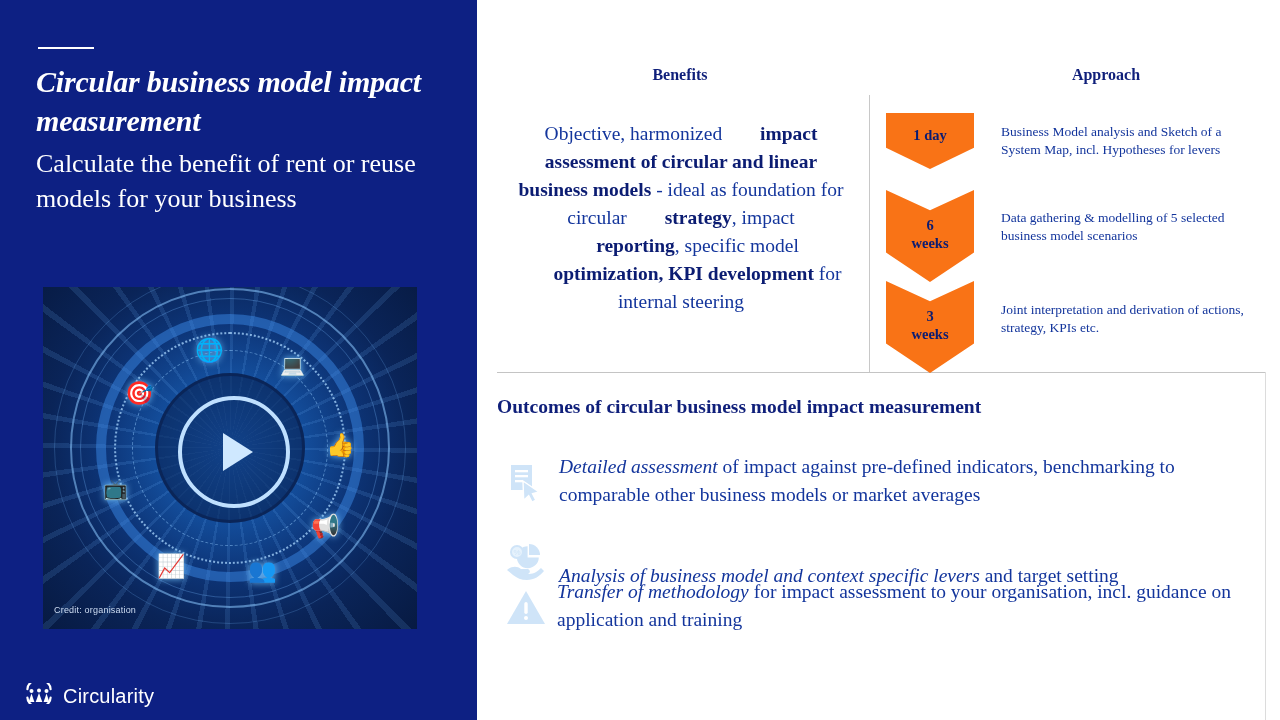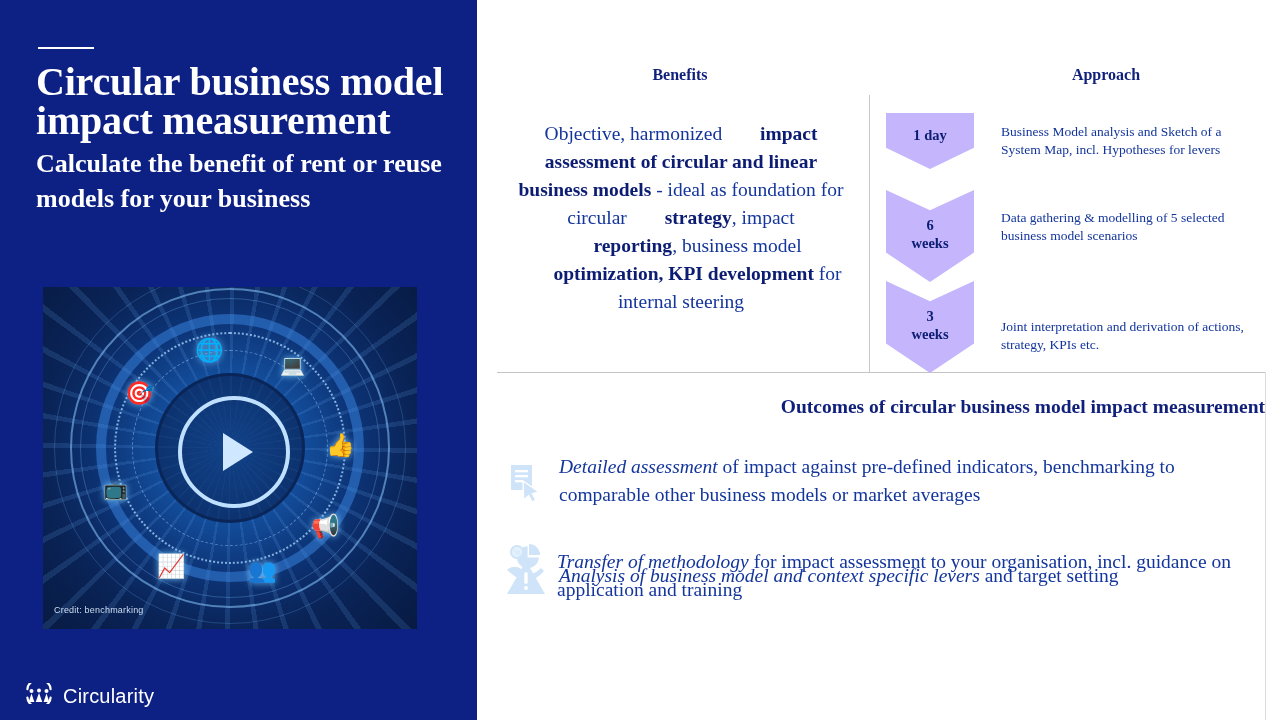--- a/index.html
+++ b/index.html
@@ -33,33 +33,34 @@
     position: absolute;
     left: 38px; top: 47px;
     width: 56px; height: 2px;
     background: #ffffff;
   }
   .left-title {
     position: absolute;
     left: 36px; top: 62px;
     width: 420px;
     color: #ffffff;
+    font-style: italic;
     font-weight: bold;
-    font-size: 40px;
+    font-size: 30px;
     line-height: 39px;
     letter-spacing: -0.2px;
   }
   .left-sub {
     position: absolute;
     left: 36px; top: 146px;
     width: 415px;
     color: #ffffff;
     font-size: 26px;
     line-height: 35px;
-    font-weight: bold;
+    font-weight: normal;
   }
 
   
   .video-card {
     position: absolute;
     left: 43px; top: 287px;
     width: 374px; height: 342px;
     overflow: hidden;
     background: #0a2a66;
   }
@@ -184,21 +185,21 @@
   
   .step {
     position: absolute;
     left: 886px;
     width: 374px;
   }
   .chev {
     position: absolute;
     left: 0;
     width: 88px;
-    background: #c4b5fd;
+    background: #f97316;
     color: #0b1c72;
     font-weight: bold;
     font-size: 14.5px;
     line-height: 18px;
     text-align: center;
     display: flex;
     align-items: center;
     justify-content: center;
   }
   .chev.flat-top {
@@ -219,21 +220,21 @@
     color: #13359c;
     font-size: 13.5px;
     line-height: 17.5px;
   }
 
   
   .outcomes-heading {
     position: absolute;
     left: 497px; top: 396px;
     width: 768px;
-    text-align: right;
+    text-align: left;
     color: #0f1f7a;
     font-weight: bold;
     font-size: 19.5px;
   }
   .outcome {
     position: absolute;
     left: 503px;
     width: 760px;
     display: flex;
     align-items: flex-end;
@@ -280,21 +281,21 @@
 
       <span class="vicon" style="left:152px; top:52px;">🌐</span>
       <span class="vicon" style="left:237px; top:68px; font-size:20px;">💻</span>
       <span class="vicon" style="left:82px; top:95px;">🎯</span>
       <span class="vicon" style="left:283px; top:147px;">👍</span>
       <span class="vicon" style="left:60px; top:192px; font-size:20px;">📺</span>
       <span class="vicon" style="left:268px; top:228px;">📢</span>
       <span class="vicon" style="left:114px; top:268px;">📈</span>
       <span class="vicon" style="left:205px; top:272px;">👥</span>
 
-      <div class="credit">Credit: benchmarking</div>
+      <div class="credit">Credit: organisation</div>
     </div>
 
     <div class="logo">
       <span>
         <svg width="30" height="21" viewBox="0 0 30 21" aria-hidden="true">
           <path d="M3.4 6.2 A11 9 0 0 1 26.6 6.2" fill="none" stroke="#ffffff" stroke-width="2.2" stroke-linecap="round"></path>
           <path d="M3.4 14.6 A11 9 0 0 0 26.6 14.6" fill="none" stroke="#ffffff" stroke-width="2.2" stroke-linecap="round"></path>
           <circle cx="7.5" cy="8.1" r="2.0" fill="#ffffff"></circle>
           <path d="M7.5 10.6 L4.6 19 L10.4 19 Z" fill="#ffffff"></path>
           <circle cx="15" cy="7.4" r="2.0" fill="#ffffff"></circle>
@@ -303,21 +304,21 @@
           <path d="M22.5 10.6 L19.6 19 L25.4 19 Z" fill="#ffffff"></path>
         </svg>
       </span>
       <span class="logo-text">Circularity</span>
     </div>
   </div>
 
   <div class="col-heading" id="benefits-heading">Benefits</div>
   <div class="col-heading" id="approach-heading">Approach</div>
 
-  <div class="benefits-body" id="benefits-body"><span>Objective, harmonized </span><b>impact assessment of circular and linear business models</b><span> - ideal as foundation for circular </span><b>strategy</b><span>, impact </span><b>reporting</b><span>, business model </span><b>optimization, KPI development</b><span> for internal steering</span></div>
+  <div class="benefits-body" id="benefits-body"><span>Objective, harmonized </span><b>impact assessment of circular and linear business models</b><span> - ideal as foundation for circular </span><b>strategy</b><span>, impact </span><b>reporting</b><span>, specific model </span><b>optimization, KPI development</b><span> for internal steering</span></div>
 
   <div class="v-divider"></div>
   <div class="h-divider"></div>
   <div class="r-divider"></div>
 
   <div class="step" style="top:113px;">
     <div class="chev flat-top" style="top:0;">
       <span>1 day</span>
     </div>
     <div class="step-text" style="top:10px;">Business Model analysis and Sketch of a System Map, incl. Hypotheses for levers</div>
@@ -333,21 +334,21 @@
     <div class="step-text" style="top:19px;">Data gathering &amp; modelling of 5 selected business model scenarios</div>
   </div>
 
   <div class="step" style="top:281px;">
     <div class="chev notch-top" style="top:0;">
       <span>
         <span>3</span><br>
         <span>weeks</span>
       </span>
     </div>
-    <div class="step-text" style="top:20px;margin-top:17px;">Joint interpretation and derivation of actions, strategy, KPIs etc.</div>
+    <div class="step-text" style="top:20px;">Joint interpretation and derivation of actions, strategy, KPIs etc.</div>
   </div>
 
   <div class="outcomes-heading">Outcomes of circular business model impact measurement</div>
 
   <div class="outcome" style="top:453px;">
     <span class="outcome-icon">
       <svg width="46" height="46" viewBox="0 0 46 46" aria-hidden="true">
         <path d="M8 6 h21 v25 h-21 z" fill="#cfe4f8"></path>
         <rect x="12" y="11" width="13" height="2.3" fill="#ffffff"></rect>
         <rect x="12" y="16" width="13" height="2.3" fill="#ffffff"></rect>
@@ -368,21 +369,21 @@
         <circle cx="14" cy="12" r="6" fill="#e6f2fc" stroke="#cfe4f8" stroke-width="2"></circle>
         <text x="14" y="15.4" font-size="8" text-anchor="middle" fill="#cfe4f8" font-family="Liberation Sans, sans-serif">%</text>
         <path d="M4 30 c5-4 10-4 14-1 l7 0 a2.6 2.6 0 0 1 0 5 l-7 0 8 0 c5 0 9-3 12-6 l3 3 c-4 5-10 9-17 9 -6 0-10-2-14-5 z" fill="#cfe4f8"></path>
       </svg>
     </span>
     <div class="outcome-text">
       <i>Analysis of business model and context specific levers</i><span> and target setting</span>
     </div>
   </div>
 
-  <div class="outcome" style="top:548px;gap:8px;">
+  <div class="outcome" style="top:578px;gap:8px;">
     <span class="outcome-icon">
       <svg width="46" height="46" viewBox="0 0 46 46" aria-hidden="true">
         <path d="M23 7 L42 40 H4 Z" fill="#cfe4f8"></path>
         <rect x="21.3" y="18" width="3.4" height="12" rx="1.7" fill="#ffffff"></rect>
         <circle cx="23" cy="34" r="2" fill="#ffffff"></circle>
       </svg>
     </span>
     <div class="outcome-text">
       <i>Transfer of methodology</i><span> for impact assessment to your organisation, incl. guidance on application and training</span>
     </div>

